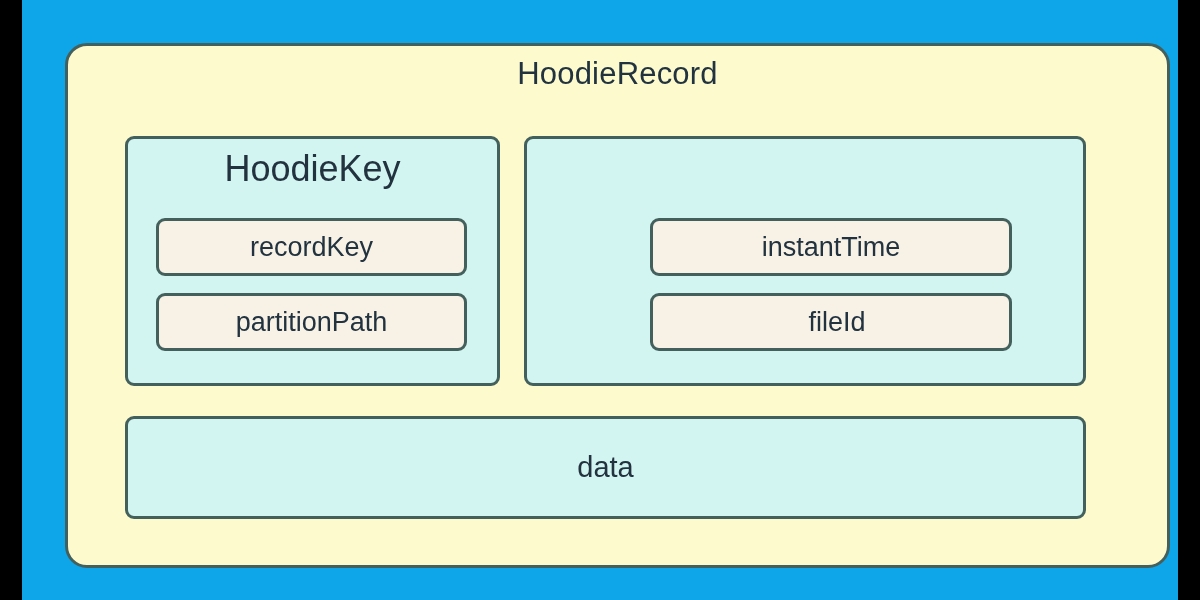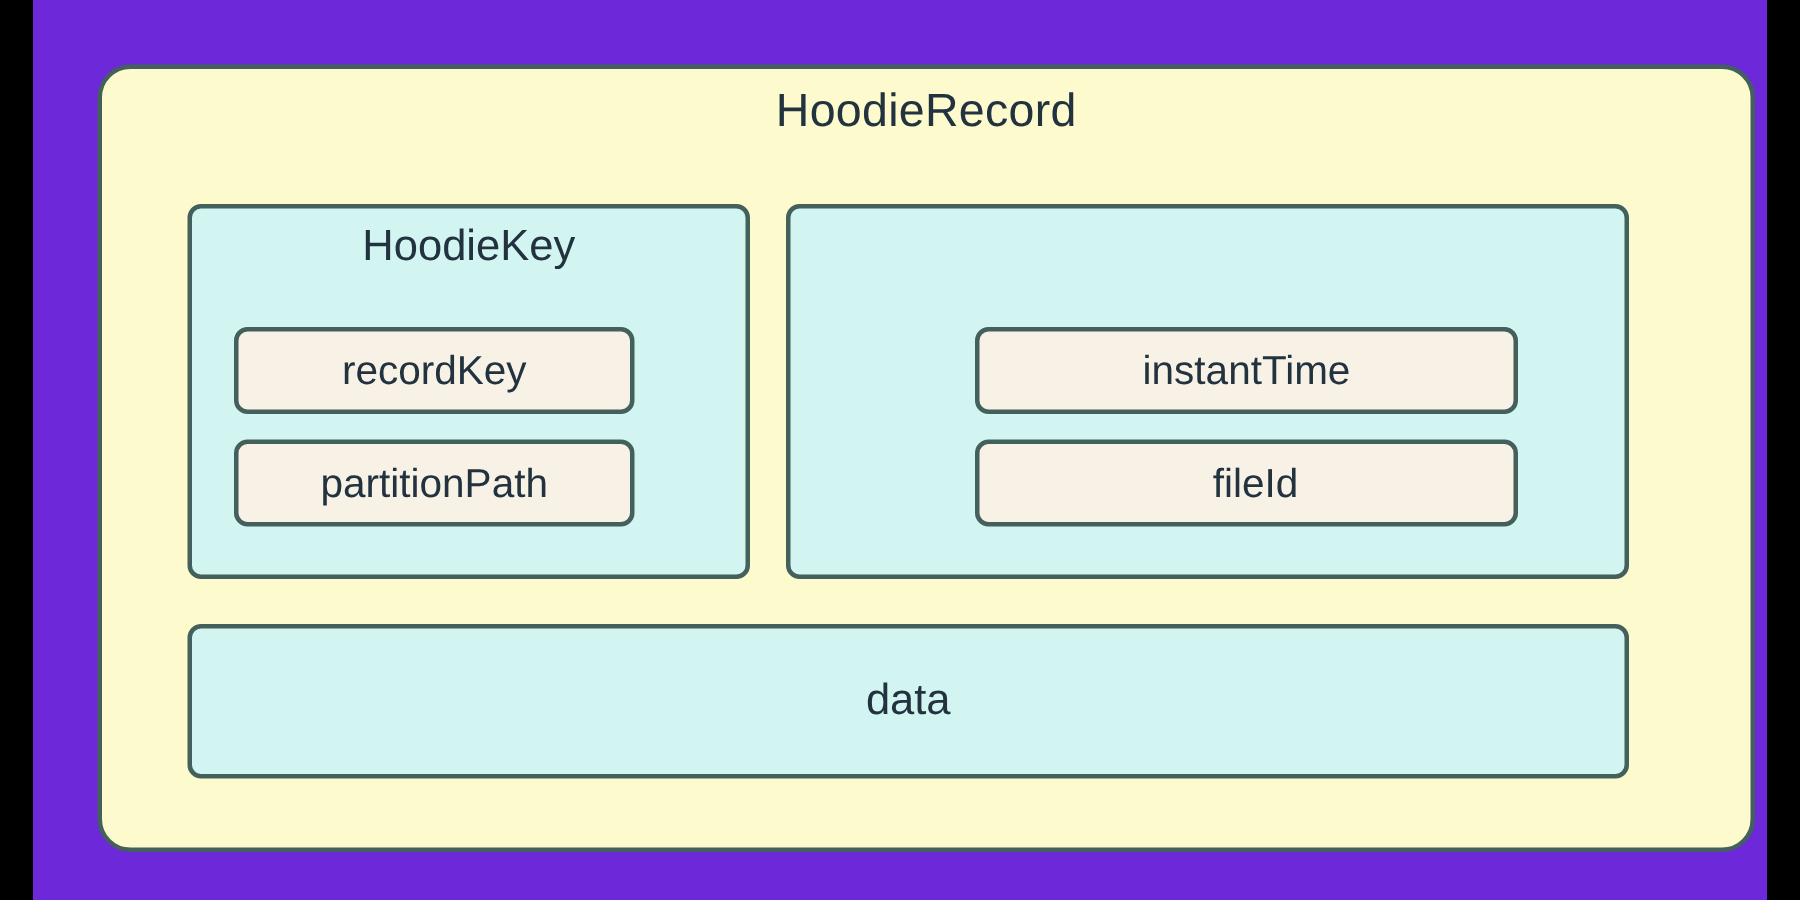--- a/index.html
+++ b/index.html
@@ -24,21 +24,21 @@
     height: 600px;
     background: #000000;
   }
 
   .plate {
     position: absolute;
     left: 22px;
     top: 0px;
     width: 1156px;
     height: 600px;
-    background: #6d28d9;
+    background: #0ea5e9;
   }
 
   
   .outer-box {
     position: absolute;
     left: 43px;           
     top: 43px;
     width: 1105px;
     height: 525px;
     background: #fdfbcd;
@@ -78,40 +78,40 @@
     width: 562px;
     height: 250px;
   }
 
   .panel-title {
     position: absolute;
     left: 0;
     top: 9px;
     width: 100%;
     text-align: center;
-    font-size: 29px;
+    font-size: 36px;
     color: #22333f;
   }
 
   
   .chip {
     position: absolute;
     background: #f7f1e6;
     border: 3px solid #44605d;
     border-radius: 9px;
     display: flex;
     align-items: center;
     justify-content: center;
     font-size: 27px;
     color: #22333f;
   }
 
   .panel-key .chip {
     left: 28px;
-    width: 267px;
+    width: 311px;
     height: 58px;
   }
   .panel-key .chip-1 { top: 79px; }
   .panel-key .chip-2 { top: 154px; }
 
   .panel-loc .chip {
     left: 123px;
     width: 362px;
     height: 58px;
   }

